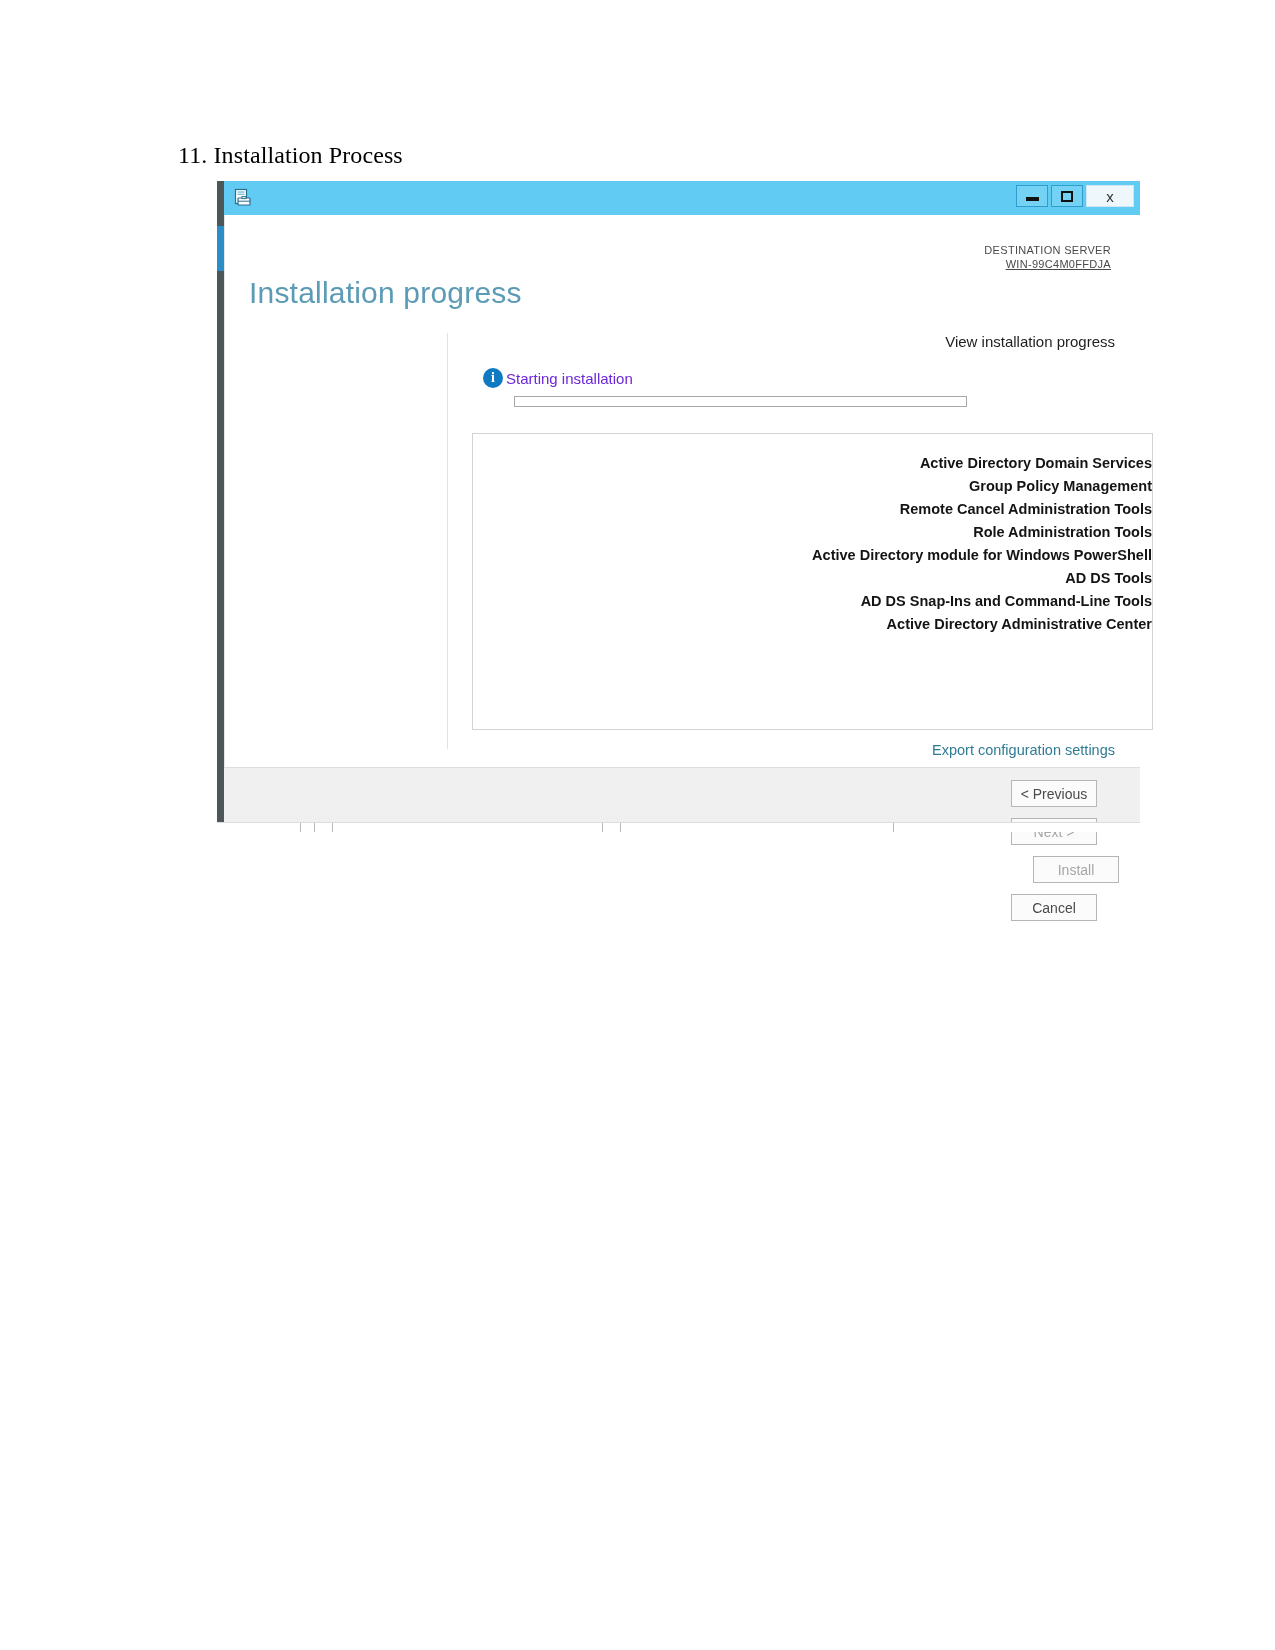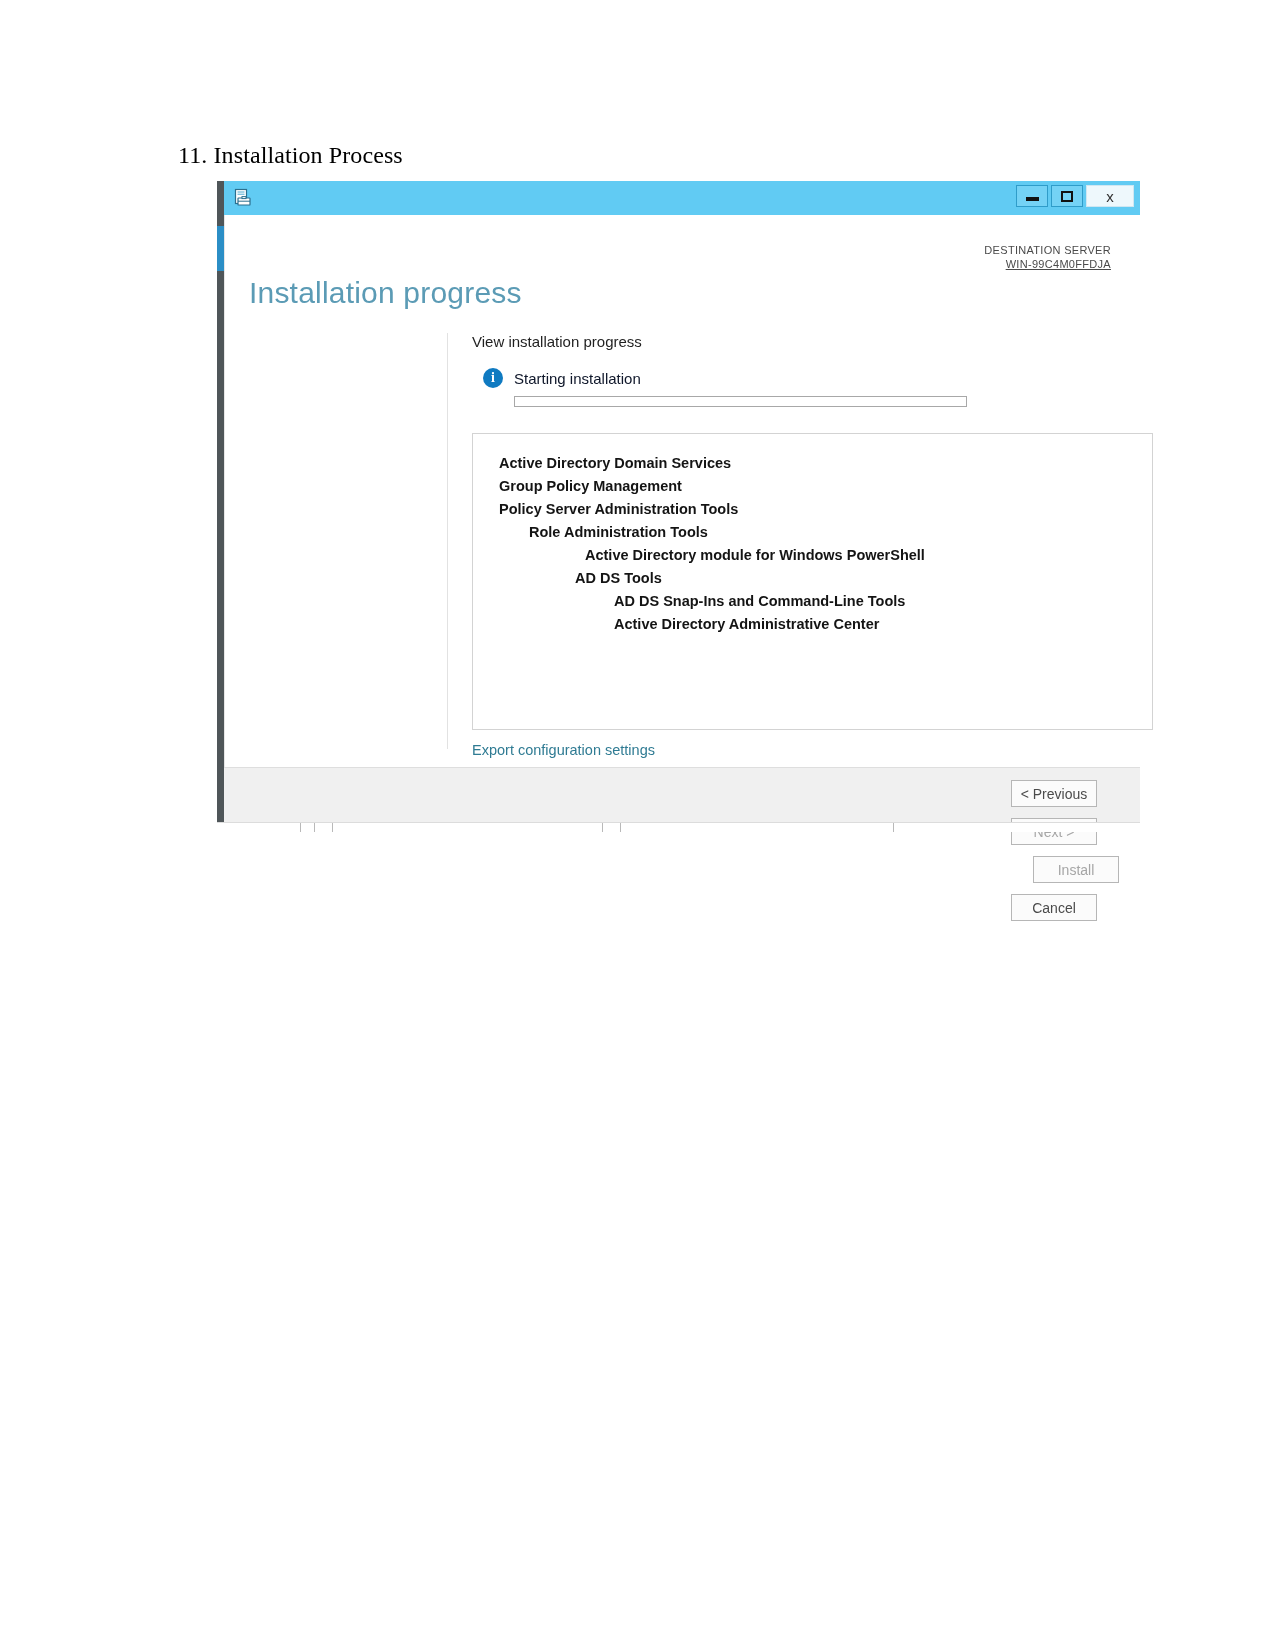--- a/index.html
+++ b/index.html
@@ -210,20 +210,21 @@
     height: 416px;
     background: #e2e2e2;
   }
 
   
   .main {
     position: absolute;
     left: 247px;
     top: 118px;
     right: 25px;
+    text-align: right;
   }
   .main-label {
     font-size: 15px;
     color: #1f1f1f;
     margin: 0 0 18px 0;
   }
   .status-row {
     display: flex;
     align-items: center;
     margin: 0 0 8px 0;
@@ -237,23 +238,23 @@
     color: #ffffff;
     font-size: 14px;
     font-weight: bold;
     font-family: "Liberation Serif", serif;
     display: flex;
     align-items: center;
     justify-content: center;
     flex: none;
   }
   .status-text {
-    margin-left: 11px;
+    margin-left: 3px;
     font-size: 15px;
-    color: #0f172a;
+    color: #6d28d9;
   }
   .progress-wrap {
     margin: 6px 0 0 42px;
     width: 453px;
     height: 11px;
     border: 1px solid #a8a8a8;
     background: #ffffff;
     box-sizing: border-box;
   }
   .progress-bar {
@@ -372,21 +373,21 @@
         <div class="status-text">Starting installation</div>
       </div>
 
       <div class="progress-wrap">
         <div class="progress-bar" id="progress-fill" style="width: 0%;"></div>
       </div>
 
       <div class="result-box">
         <div class="feature-line" style="padding-left:13px">Active Directory Domain Services</div>
         <div class="feature-line" style="padding-left:13px">Group Policy Management</div>
-        <div class="feature-line" style="padding-left:13px">Policy Server Administration Tools</div>
+        <div class="feature-line" style="padding-left:13px">Remote Cancel Administration Tools</div>
         <div class="feature-line" style="padding-left:43px">Role Administration Tools</div>
         <div class="feature-line" style="padding-left:99px">Active Directory module for Windows PowerShell</div>
         <div class="feature-line" style="padding-left:89px">AD DS Tools</div>
         <div class="feature-line" style="padding-left:128px">AD DS Snap-Ins and Command-Line Tools</div>
         <div class="feature-line" style="padding-left:128px">Active Directory Administrative Center</div>
       </div>
 
       <div class="export-link">Export configuration settings</div>
     </div>
   </div>

